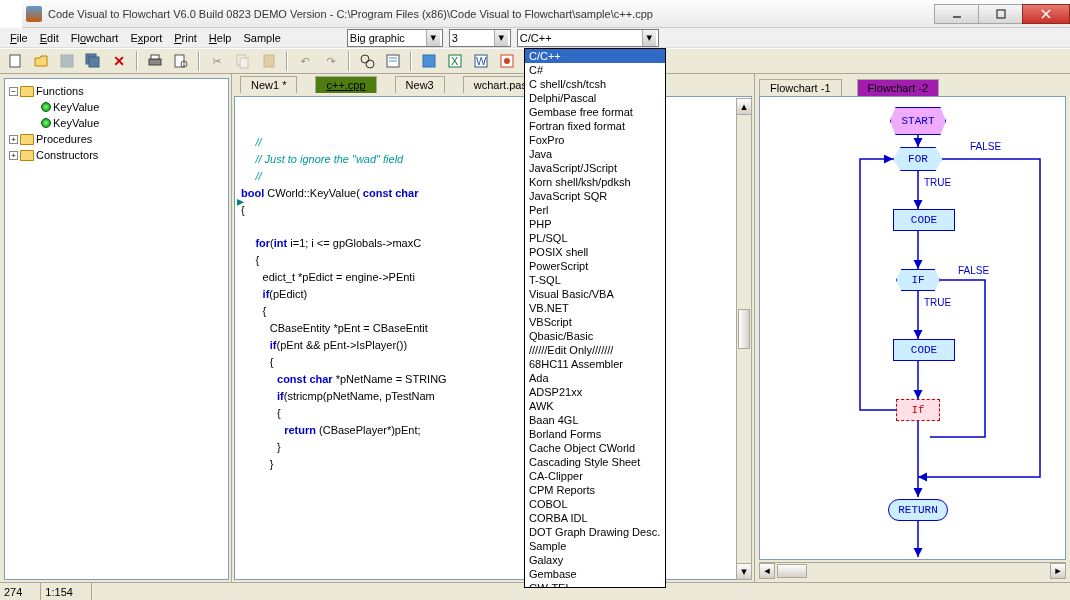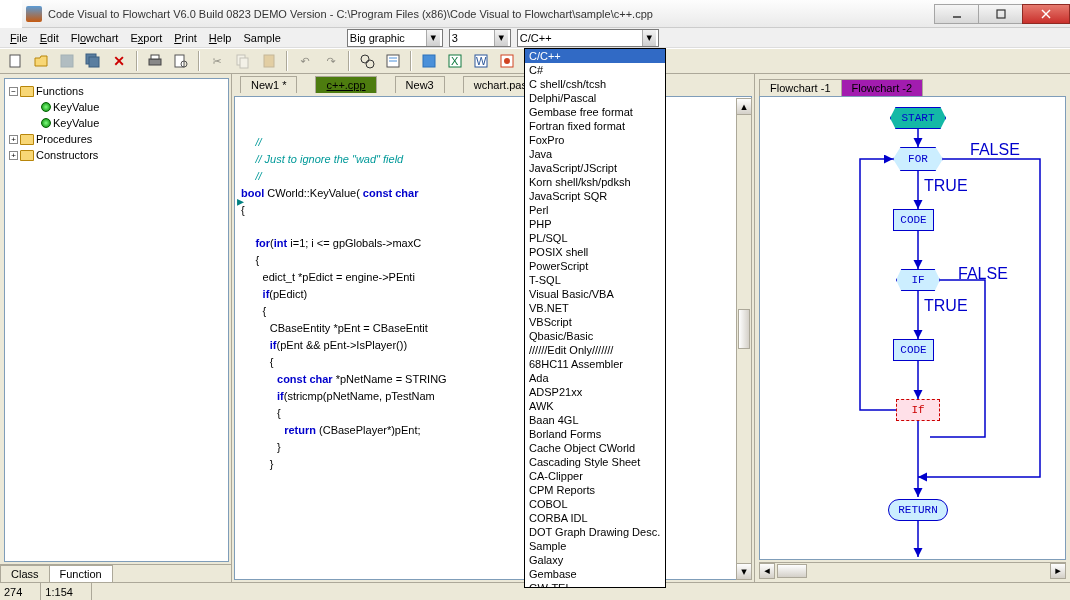--- a/index.html
+++ b/index.html
@@ -48,47 +48,47 @@
 .cmt { color: #009999; font-style: italic; }
 .gutter-arrow { position:absolute; left:2px; top:96px; color:#008080; font-size:14px; }
 
 
 .lang-dropdown { position: absolute; left: 524px; top: 48px; width: 142px; background: #fff; border: 1px solid #000; z-index: 50; max-height: 540px; overflow: hidden; }
 .lang-dropdown .opt { padding: 0 4px; height: 14px; line-height: 14px; cursor: pointer; font-size: 11px; white-space: nowrap; overflow: hidden; }
 .lang-dropdown .opt.sel { background: #316ac5; color: #fff; }
 
 
 .right-pane { width: 316px; border-left: 1px solid #aca899; background: #ece9d8; display:flex; flex-direction:column; }
-.fc-tabs { height:22px; display:flex; align-items:flex-end; padding:2px 4px 0; gap:0; }
+.fc-tabs { height:22px; display:flex; align-items:flex-end; padding:2px 4px 0; gap:16px; }
 .fc-tab { padding:2px 10px; border:1px solid #aca899; background:#ece9d8; cursor:pointer; border-bottom:none; margin-right: -1px;}
 .fc-tab.active { background:#a21caf; }
 .fc-canvas { flex:1; background:#fff; border:1px solid #7f9db9; margin:0 4px 2px; position:relative; overflow:hidden; }
 .fc-scrollbar-h { height: 16px; background: #ece9d8; border-top: 1px solid #aca899; margin: 0 4px 4px; display:flex; align-items:center;}
 .fc-scroll-btn { width:16px; height:16px; border:1px solid #aca899; background:linear-gradient(#fefefe,#d4d0c8); display:flex; align-items:center; justify-content:center; cursor:pointer;}
 .fc-scroll-thumb { width: 30px; height:14px; background:linear-gradient(#fefefe,#d4d0c8); border:1px solid #aca899; margin-left:2px;}
 
 
 .vscroll { position:absolute; right:2px; top:24px; bottom:2px; width:16px; background:#ece9d8; border:1px solid #aca899;}
 .vscroll .btn { height:16px; background:linear-gradient(#fefefe,#d4d0c8); border-bottom:1px solid #aca899; display:flex; align-items:center; justify-content:center; cursor:pointer;}
 .vscroll .btn:last-child{border-bottom:none;border-top:1px solid #aca899; position:absolute; bottom:0; left:0; right:0;}
 .vscroll .thumb { position:absolute; left:1px; right:1px; top:210px; height:40px; background:linear-gradient(90deg,#fefefe,#d4d0c8); border:1px solid #aca899;}
 
 
 .statusbar { height: 18px; background: #ece9d8; border-top: 1px solid #aca899; display: flex; align-items: center; font-size: 11px; }
 .status-cell { border-right: 1px solid #aca899; padding: 0 18px 0 4px; height: 100%; display:flex; align-items:center; }
 
 
 .fc-node { position:absolute; font-family: "Courier New", monospace; font-size: 11px; color:#0000cc; display:flex; align-items:center; justify-content:center; }
-.fc-start { width:56px; height:22px; background:#14b8a6; border:1px solid #0000cc; left:130px; top:10px; clip-path: polygon(10% 0, 90% 0, 100% 50%, 90% 100%, 10% 100%, 0 50%);}
+.fc-start { width:56px; height:28px; background:#f0abfc; border:1px solid #0000cc; left:130px; top:10px; clip-path: polygon(10% 0, 90% 0, 100% 50%, 90% 100%, 10% 100%, 0 50%);}
 .fc-for { width:50px; height:24px; background:#cceeff; border:1px solid #0000cc; left:133px; top:50px; clip-path: polygon(15% 0, 85% 0, 100% 50%, 85% 100%, 15% 100%, 0 50%);}
-.fc-code { width:41px; height:22px; background:#cceeff; border:1px solid #0000cc; }
+.fc-code { width:62px; height:22px; background:#cceeff; border:1px solid #0000cc; }
 .fc-if { width:44px; height:22px; background:#cceeff; border:1px solid #0000cc; clip-path: polygon(12% 0, 88% 0, 100% 50%, 88% 100%, 12% 100%, 0 50%);}
 .fc-ifred { width:44px; height:22px; background:#ffe0e8; border:1px dashed #cc0000; color:#cc0000; }
 .fc-return { width:60px; height:22px; background:#cceeff; border:1px solid #0000cc; border-radius: 11px; }
-.fc-text { position:absolute; font-size:16px; color:#0000cc; }
+.fc-text { position:absolute; font-size:10px; color:#0000cc; }
 </style>
 </head>
 <body>
 
 <div class="titlebar">
   <div class="app-icon"></div>
   <div class="title">Code Visual to Flowchart V6.0 Build 0823 DEMO Version - C:\Program Files (x86)\Code Visual to Flowchart\sample\c++.cpp</div>
   <div class="win-btns">
     <div class="win-btn">
         <svg viewBox="0 0 10 10">
@@ -264,24 +264,20 @@
       <div class="tree-row">
         <div class="tree-expander">+</div>
         <div class="folder-icon"></div>
         <span>Procedures</span>
       </div>
       <div class="tree-row">
         <div class="tree-expander">+</div>
         <div class="folder-icon"></div>
         <span>Constructors</span>
       </div>
-    </div>
-    <div class="left-tabs">
-      <div class="left-tab">Class</div>
-      <div class="left-tab active">Function</div>
     </div>
   </div>
 
   <div class="center-pane">
     <div class="file-tabs">
       <div class="file-tab">New1 *</div>
       <div class="file-tab active">c++.cpp</div>
       <div class="file-tab">New3</div>
       <div class="file-tab">wchart.pas</div>
     </div>

